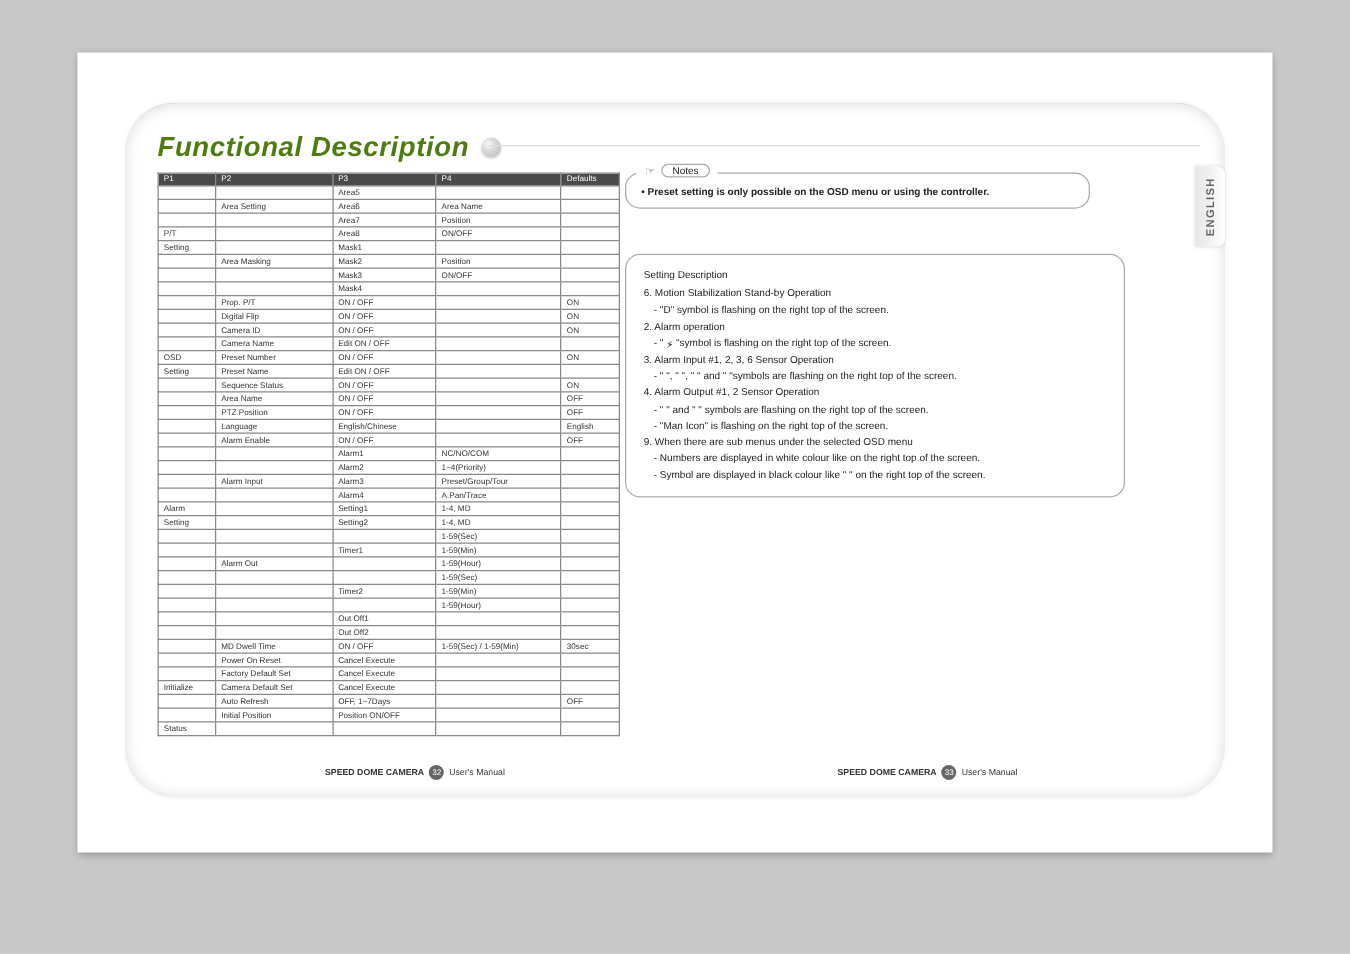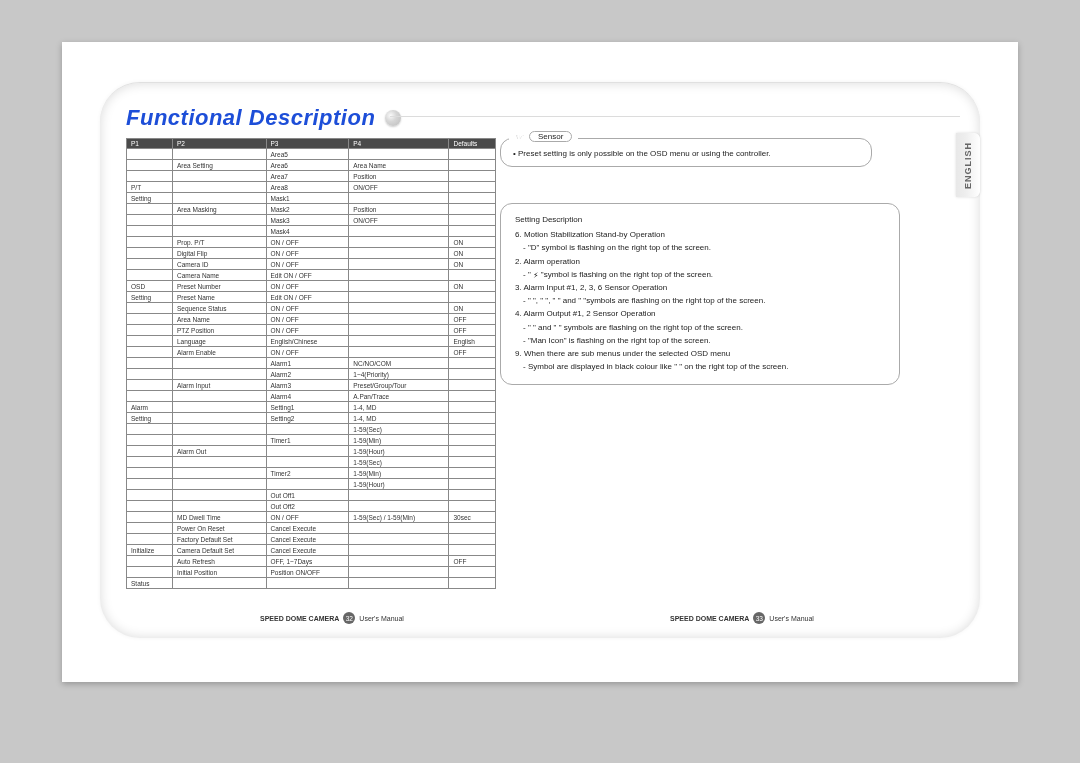--- a/index.html
+++ b/index.html
@@ -34,21 +34,21 @@
   .header {
     position: absolute;
     left: 26px;
     top: 22px;
     display: flex;
     align-items: center;
   }
   .header-title {
     font-size: 22px;
     font-weight: bold;
-    color: #1d4ed8;
+    color: #4d7c0f;
     font-style: italic;
     letter-spacing: 0.5px;
     margin-right: 10px;
   }
   .header-dot {
     width: 16px;
     height: 16px;
     border-radius: 50%;
     background: radial-gradient(circle at 35% 35%, #fafafa 0%, #d6d6d6 40%, #bcbcbc 100%);
     box-shadow: 0 1px 2px rgba(0,0,0,0.2);
@@ -135,20 +135,21 @@
   }
   .notes-badge-label {
     border: 1px solid #aaa;
     border-radius: 8px;
     padding: 0 8px;
     font-size: 8px;
     background: #fff;
   }
   .notes-body {
     padding: 10px 12px 8px 12px;
+    font-weight: bold;
   }
   .symbol-box {
     position: absolute;
     left: 400px;
     top: 120px;
     width: 370px;
     border: 1px solid #aaa;
     border-radius: 12px;
     font-size: 8px;
     color: #222;
@@ -495,39 +496,40 @@
             <td></td>
             <td></td>
             <td></td>
           </tr>
         </tbody>
     </table>
 
     <div class="notes-box">
       <div class="notes-badge">
         <span class="notes-badge-icon">☞</span>
-        <span class="notes-badge-label">Sensor</span>
+        <span class="notes-badge-label">Notes</span>
       </div>
       <div class="notes-body">• Preset setting is only possible on the OSD menu or using the controller.</div>
     </div>
 
     <div class="symbol-box">
       <div class="title">Setting Description</div>
       <div class="item">6. Motion Stabilization Stand-by Operation</div>
       <div class="item sub">- "D" symbol is flashing on the right top of the screen.</div>
       <div class="item">2. Alarm operation</div>
       <div class="item sub">
         <span>- " </span><span class="bolt">⚡︎</span><span> "symbol is flashing on the right top of the screen.</span>
       </div>
       <div class="item">3. Alarm Input #1, 2, 3, 6 Sensor Operation</div>
       <div class="item sub">- "    ", "    ", "    " and "    "symbols are flashing on the right top of the screen.</div>
       <div class="item">4. Alarm Output #1, 2 Sensor Operation</div>
       <div class="item sub">- "    " and "    " symbols are flashing on the right top of the screen.</div>
       <div class="item sub">- "Man Icon" is flashing on the right top of the screen.</div>
       <div class="item">9. When there are sub menus under the selected OSD menu</div>
+      <div class="item sub">- Numbers are displayed in white colour like        on the right top of the screen.</div>
       <div class="item sub">- Symbol are displayed in black colour like "    " on the right top of the screen.</div>
     </div>
 
     <div class="footer-left">
       <b>SPEED DOME CAMERA</b>
       <span class="pg">32</span>
       <span>User's Manual</span>
     </div>
     <div class="footer-right">
       <b>SPEED DOME CAMERA</b>

